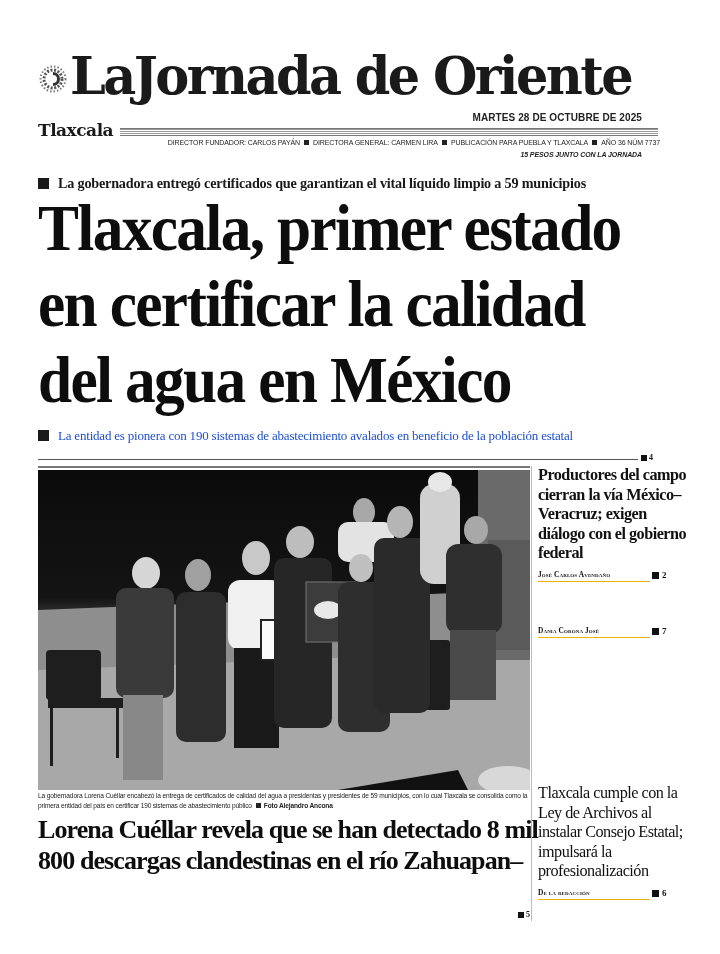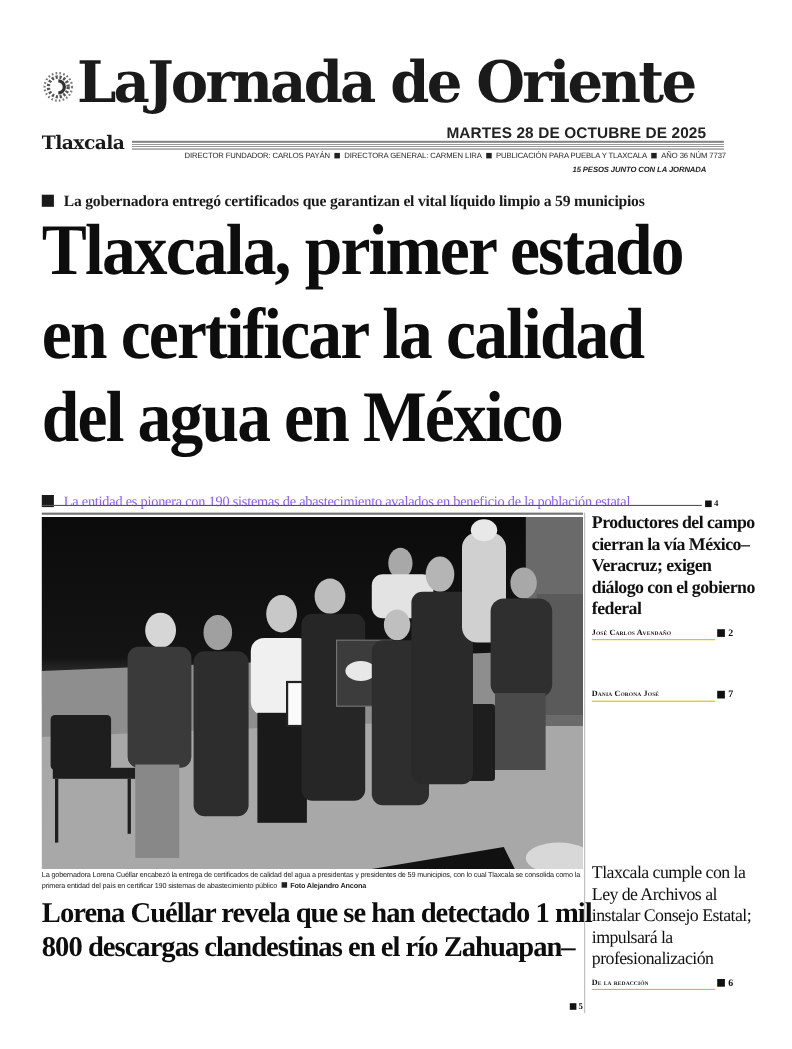--- a/index.html
+++ b/index.html
@@ -10,21 +10,21 @@
     .masthead { position: absolute; left: 38px; top: 44px; width: 622px; height: 62px; }
     .logo-icon { position: absolute; left: 0; top: 20px; width: 30px; height: 30px; }
     .logo-text {
       position: absolute; left: 32px; top: 2px;
       font-family: "DejaVu Serif", serif; font-weight: 900; font-size: 52px;
       letter-spacing: -2.6px; line-height: 60px; color: #1a1a1a; white-space: nowrap;
       transform: scaleX(0.98); transform-origin: left top;
     }
     .date {
       position: absolute; right: 78px; top: 112px;
-      font-family: "Liberation Sans", sans-serif; font-weight: bold; font-size: 14px;
+      font-family: "Liberation Sans", sans-serif; font-weight: bold; font-size: 10px;
       letter-spacing: 0.1px; color: #222;
     }
     .edition {
       position: absolute; left: 38px; top: 120px;
       font-family: "DejaVu Serif", serif; font-weight: bold; font-size: 17px;
       letter-spacing: -0.5px; color: #1a1a1a;
     }
     .edition-rule {
       position: absolute; left: 120px; top: 128px; width: 538px; height: 8px;
       border-top: 1px solid #777; border-bottom: 1px solid #777;
@@ -50,21 +50,21 @@
     .sq-bullet { display: inline-block; width: 11px; height: 11px; background: #1a1a1a; margin-right: 9px; vertical-align: -1px; }
     .headline {
       position: absolute; left: 38px; top: 190px; width: 640px;
       font-family: "Liberation Serif", serif; font-weight: bold; font-size: 66px;
       line-height: 76px; letter-spacing: -1.8px; color: #0d0d0d;
       transform: scaleX(0.93); transform-origin: left top;
     }
     .headline span { display: block; white-space: nowrap; }
     .subkicker {
       position: absolute; left: 38px; top: 428px; width: 640px;
-      font-size: 13px; color: #8b5cf6; white-space: nowrap; letter-spacing: -0.2px; margin-top: 20px;
+      font-size: 13px; color: #1d4ed8; white-space: nowrap; letter-spacing: -0.2px;
     }
     .sub-rule { position: absolute; left: 38px; top: 459px; width: 600px; height: 1px; background: #555; }
     .pageref-4 { position: absolute; left: 641px; top: 453px; font-size: 8px; font-weight: bold; }
     .pageref-4 .sq { display:inline-block; width:6px; height:6px; background:#111; margin-right:2px; vertical-align: -1px;}
 
     
     .photo-top-rule { position: absolute; left: 38px; top: 466px; width: 492px; height: 2px; background: #777; }
     .photo {
       position: absolute; left: 38px; top: 470px; width: 492px; height: 320px;
       background: linear-gradient(to bottom, #0b0b0b 0%, #141414 40%, #6b6b6b 56%, #9a9a9a 75%, #c0c0c0 100%);
@@ -197,21 +197,21 @@
     <polygon points="300,320 420,300 430,320" fill="#111"></polygon>
     <ellipse cx="470" cy="310" rx="30" ry="14" fill="#d8d8d8"></ellipse>
   </svg>
 </div>
 
 <div class="caption">
   <span>La gobernadora Lorena Cuéllar encabezó la entrega de certificados de calidad del agua a presidentas y presidentes de 59 municipios, con lo cual Tlaxcala se consolida como la primera entidad del país en certificar 190 sistemas de abastecimiento público</span><span class="sq"></span><span class="credit">Foto Alejandro Ancona</span>
 </div>
 
 <div class="second-headline">
-  <span>Lorena Cuéllar revela que se han detectado 1 mil</span>
+  <span>Lorena Cuéllar revela que se han detectado 8 mil</span>
   <span>800 descargas clandestinas en el río Zahuapan–</span>
 </div>
 <div class="pageref-5"><span class="sq"></span><span>5</span></div>
 
 <div class="side-vrule"></div>
 <div class="sidebar">
   <div class="side-story" style="top: 0px;">
     <div class="side-title bold">Productores del campo cierran la vía México–Veracruz; exigen diálogo con el gobierno federal</div>
     <div class="byline">
       <span>José Carlos Avendaño</span>

